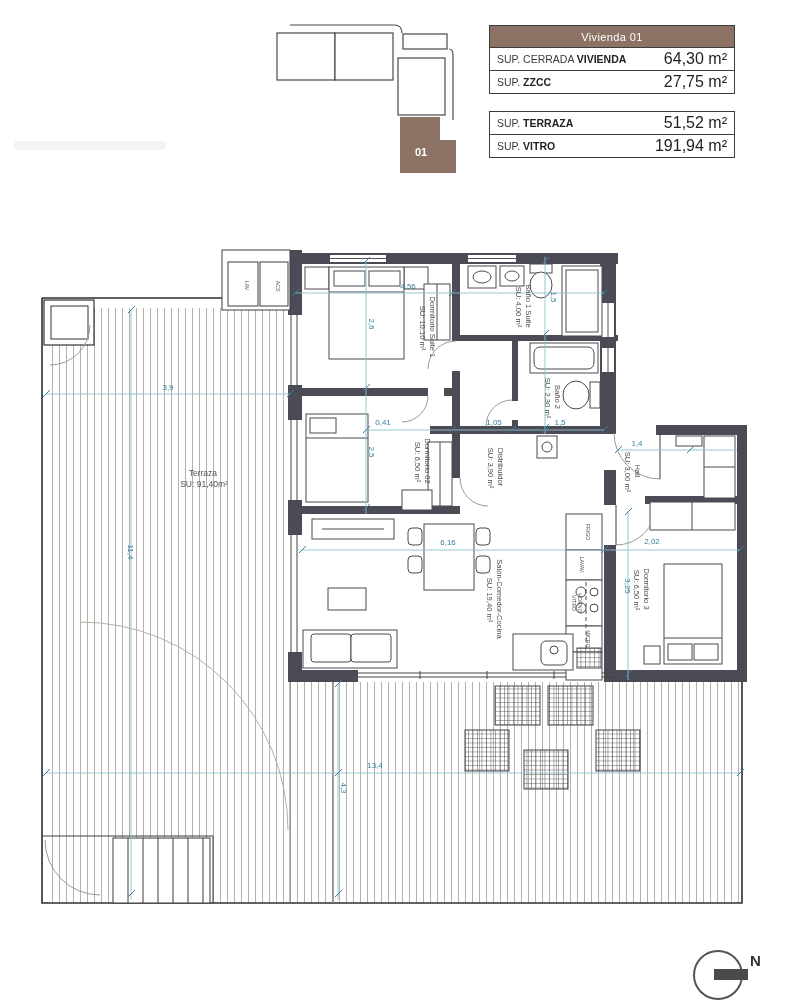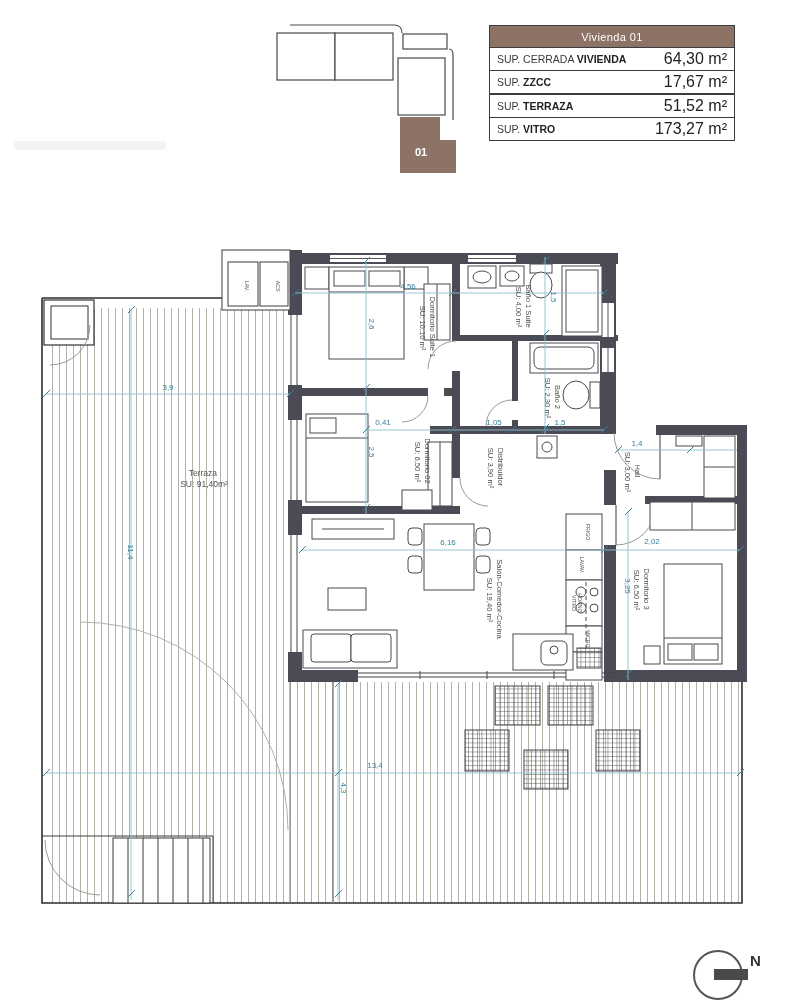--- a/index.html
+++ b/index.html
@@ -9,21 +9,21 @@
   
   .tables{position:absolute;left:489px;top:25px;width:246px;}
   .tbl{border:1.4px solid #3c3c3c;background:#fff;}
   .tbl-header{height:21px;background:#8c7365;color:#fff;font-size:11px;font-weight:normal;
               display:flex;align-items:center;justify-content:center;letter-spacing:.4px;}
   .tbl-row{height:22px;display:flex;align-items:center;justify-content:space-between;
            padding:0 7px;border-top:1.2px solid #3c3c3c;font-size:10.5px;color:#3a3a3a;}
   .tbl-row:first-child{border-top:none;}
   .tbl-row .lbl b{color:#222;}
   .tbl-row .val{font-size:16px;color:#222;white-space:nowrap;}
-  .tbl2{}
+  .tbl2{margin-top:17px;}
   
   .smudge{position:absolute;left:14px;top:141px;width:152px;height:9px;background:#555;
           opacity:.07;border-radius:4px;}
   svg text{font-family:"Liberation Sans",sans-serif;}
   .room-t{fill:#4c4c4c;font-size:7.6px;}
   .dim-t{fill:#35809a;font-size:8px;}
   .tiny-t{fill:#4c4c4c;font-size:5.2px;}
   .terr-t{fill:#555;font-size:8.5px;}
 </style>
 </head>
@@ -320,30 +320,30 @@
 
 <div class="tables">
   <div class="tbl">
     <div class="tbl-header">Vivienda 01</div>
     <div class="tbl-row">
       <span class="lbl"><span>SUP. CERRADA </span><b>VIVIENDA</b></span>
       <span class="val">64,30 m²</span>
     </div>
     <div class="tbl-row">
       <span class="lbl"><span>SUP. </span><b>ZZCC</b></span>
-      <span class="val">17,67 m²</span>
+      <span class="val">27,75 m²</span>
     </div>
   </div>
   <div class="tbl tbl2">
     <div class="tbl-row">
       <span class="lbl"><span>SUP. </span><b>TERRAZA</b></span>
       <span class="val">51,52 m²</span>
     </div>
     <div class="tbl-row">
       <span class="lbl"><span>SUP. </span><b>VITRO</b></span>
-      <span class="val">173,27 m²</span>
+      <span class="val">191,94 m²</span>
     </div>
   </div>
 </div>
 
 <div class="smudge"></div>
 
 </div>
 
 </body></html>

